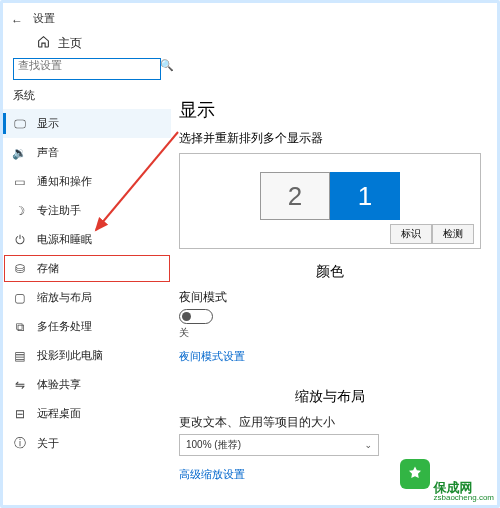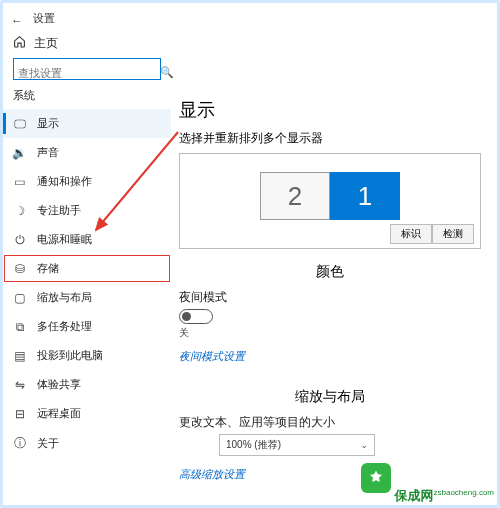--- a/index.html
+++ b/index.html
@@ -1,24 +1,24 @@
 <!DOCTYPE html>
 <html><head>
 <meta charset="utf-8">
 <style>
   * { box-sizing: border-box; margin: 0; padding: 0; }
   body { font-family: "Microsoft YaHei", "Segoe UI", sans-serif; background: #fff; width: 500px; height: 508px; overflow: hidden; position: relative; }
   .window { position: absolute; inset: 0; border: 3px solid #d0e8ff; border-radius: 2px; display: flex; flex-direction: column; }
   .header { display: flex; align-items: center; padding: 8px 8px 6px 8px; gap: 10px; font-size: 11px; color: #333; }
   .back-arrow { font-size: 12px; color: #333; cursor: pointer; }
-  .title-row { display: flex; align-items: center; gap: 8px; padding: 2px 10px 6px 10px; }
+  .title-row { display: flex; align-items: center; gap: 8px; padding: 2px 10px 6px 10px; margin-left: 24px; }
   .home-icon svg { width: 13px; height: 13px; }
   .home-label { font-size: 12px; color: #222; }
   .search-wrap { padding: 0 10px 8px 10px; }
-  .search-box { width: 148px; border: 1px solid #0078d4; height: 22px; display: flex; align-items: flex-end; padding: 0 4px; }
+  .search-box { width: 148px; border: 1px solid #0078d4; height: 22px; display: flex; align-items: flex-start; padding: 0 4px; }
   .search-box input { border: none; outline: none; flex: 1; font-size: 11px; color: #888; background: transparent; }
   .search-box .sicon { font-size: 11px; color: #555; }
   .body { display: flex; flex: 1; overflow: hidden; }
   .sidebar { width: 168px; padding: 0 0 0 0; overflow-y: auto; }
   .section-label { font-size: 11px; padding: 0 10px 6px 10px; color: #222; }
   .nav-item { display: flex; align-items: center; gap: 10px; padding: 7px 10px 7px 10px; font-size: 11px; color: #222; cursor: pointer; position: relative; }
   .nav-item .nicon { width: 14px; display: flex; justify-content: center; color: #444; font-size: 12px; }
   .nav-item.active::before { content: ""; position: absolute; left: 0; top: 4px; bottom: 4px; width: 3px; background: #0078d4; }
   .nav-item.active { background: #eef6fc; }
   .nav-item.hl { outline: 1.5px solid #e03a2f; outline-offset: -2px; }
@@ -31,28 +31,28 @@
   .mon { width: 70px; height: 48px; display: flex; justify-content: center; align-items: center; font-size: 26px; font-weight: 300; }
   .mon2 { border: 1px solid #999; color: #666; background: #f7f7f7; }
   .mon1 { background: #0078d4; color: #fff; border: 1px solid #0078d4; }
   .mon-btns { position: absolute; right: 6px; bottom: 4px; display: flex; gap: 0; }
   .mon-btn { border: 1px solid #bbb; background: #f4f4f4; font-size: 10px; padding: 2px 10px; cursor: pointer; }
   .sect-h { font-size: 14px; margin: 14px 0 8px 0; text-align: center; }
   .small-lbl { font-size: 12px; margin-bottom: 3px; color: #222; }
   .toggle { width: 34px; height: 15px; border: 1px solid #555; border-radius: 8px; position: relative; margin-bottom: 2px; cursor: pointer; }
   .toggle::after { content: ""; width: 9px; height: 9px; background: #555; border-radius: 50%; position: absolute; top: 2px; left: 2px; }
   .toggle-state { font-size: 10px; color: #444; margin-bottom: 6px; }
-  .link { color: #0066cc; font-size: 11px; cursor: pointer; margin-bottom: 10px; display: inline-block; font-style: italic; }
-  .dd { border: 1px solid #bbb; width: 156px; height: 22px; display: flex; align-items: center; justify-content: space-between; padding: 0 6px; font-size: 10px; color: #333; cursor: pointer; margin-bottom: 8px; margin-left: 40px; }
+  .link { color: #0066cc; font-size: 11px; cursor: pointer; margin-bottom: 10px; display: inline-block; }
+  .dd { border: 1px solid #bbb; width: 200px; height: 22px; display: flex; align-items: center; justify-content: space-between; padding: 0 6px; font-size: 10px; color: #333; cursor: pointer; margin-bottom: 8px; }
   .dd .chev { font-size: 9px; color: #555; }
   .arrow-overlay { position: absolute; pointer-events: none; top: 0; left: 0; }
   .watermark { position: absolute; right: 6px; bottom: 6px; display: flex; align-items: center; gap: 4px; }
   .wm-logo { width: 30px; height: 30px; background: #32b544; border-radius: 6px; display: flex; justify-content: center; align-items: center; }
   .wm-logo svg { width: 18px; height: 18px; }
-  .wm-text { display: flex; flex-direction: row; line-height: 1; margin-top: 36px; }
+  .wm-text { display: flex; flex-direction: column; line-height: 1; margin-top: 36px; }
   .wm-cn { font-size: 13px; font-weight: bold; color: #1a8a2e; }
   .wm-en { font-size: 8px; color: #1a8a2e; }
 </style>
 </head>
 <body>
 
 <div class="window">
   <div class="header">
     <span class="back-arrow">←</span>
     <span>设置</span>

